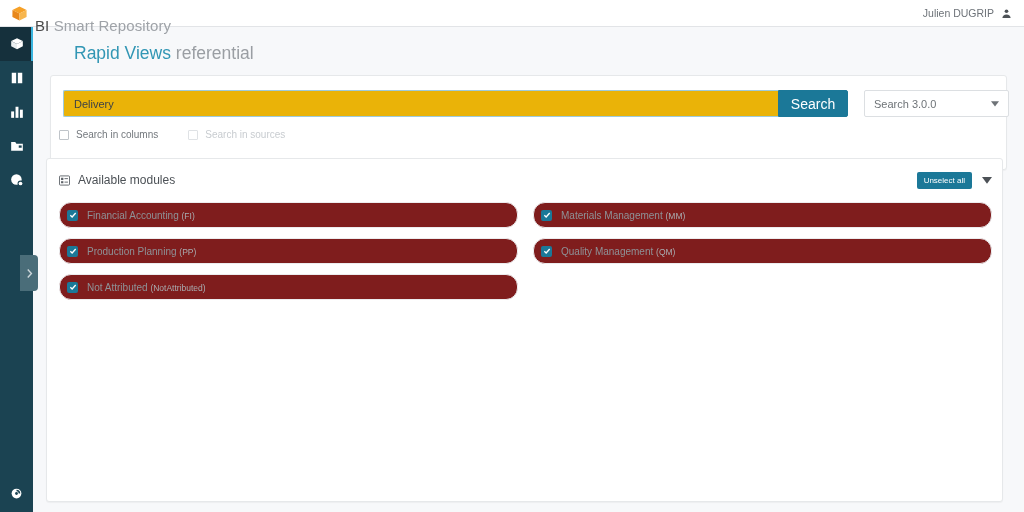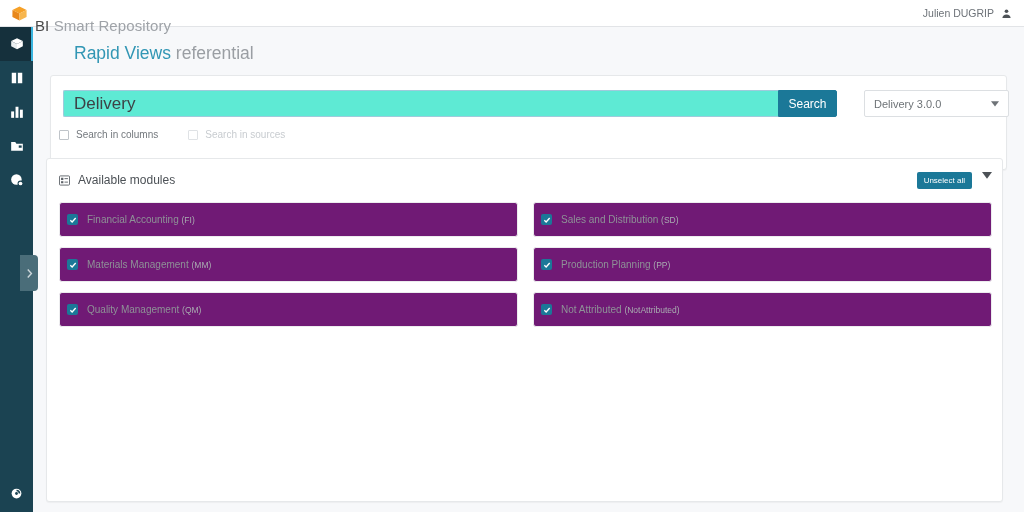--- a/index.html
+++ b/index.html
@@ -91,32 +91,32 @@
   .search-row {
     position: absolute; left: 12px; top: 14px;
     display: flex; align-items: stretch;
   }
   .search-input {
     width: 715px; height: 27px;
     border: 1px solid #9ecbdc;
     border-right: none;
     border-radius: 2px 0 0 2px;
     padding: 0 10px;
-    font-size: 17px; color: #3d4246;
+    font-size: 11px; color: #3d4246;
     font-family: "Liberation Sans", sans-serif;
     outline: none;
-    background: #5eead4;
+    background: #eab308;
   }
   .search-input::placeholder { color: #b6bbc0; }
   .search-btn {
-    width: 59px; height: 27px;
+    width: 70px; height: 27px;
     background: #1b7898;
     border: 1px solid #1b7898;
     border-radius: 0 2px 2px 0;
-    color: #ffffff; font-size: 12px;
+    color: #ffffff; font-size: 14px;
     font-family: "Liberation Sans", sans-serif;
     cursor: pointer;
     display: flex; align-items: center; justify-content: center;
   }
   .version-select {
     position: absolute; left: 813px; top: 14px;
     width: 145px; height: 27px;
     border: 1px solid #dcdfe2; border-radius: 2px;
     background: #ffffff;
     display: flex; align-items: center;
@@ -143,21 +143,21 @@
 
   
   .mod-header {
     position: absolute; left: 0; top: 0; width: 957px; height: 42px;
     display: flex; align-items: center;
   }
   .mod-title-wrap { display: flex; align-items: center; gap: 8px; padding-left: 12px; }
   .mod-title-icon { width: 11px; height: 11px; display: block; }
   .mod-title { font-size: 12px; color: #4c5156; white-space: nowrap; }
   .mod-actions {
-    margin-left: auto; display: flex; gap: 10px;
+    margin-left: auto; display: flex; align-items: center; gap: 10px;
     padding-right: 12px;
   }
   .unselect-btn {
     background: #1b7898; color: #ffffff;
     font-size: 8px; font-family: "Liberation Sans", sans-serif;
     border: none; border-radius: 2px;
     padding: 4px 7px; cursor: pointer; white-space: nowrap;
   }
   .collapse-caret svg { width: 10px; height: 7px; display: block; }
 
@@ -165,24 +165,24 @@
   .mod-grid {
     position: absolute; left: 12px; top: 43px;
     width: 933px;
     display: grid;
     grid-template-columns: 459px 459px;
     column-gap: 15px;
     row-gap: 10px;
     grid-auto-flow: row;
   }
   .mod-item {
-    height: 35px;
+    height: 26px;
     border: 1px solid #ececee;
-    border-radius: 3px;
-    background: #701a75;
+    border-radius: 12px;
+    background: #7f1d1d;
     display: flex; align-items: center;
     padding-left: 7px;
     gap: 9px;
   }
   .mod-chk {
     width: 11px; height: 11px; flex: 0 0 auto;
     background: #1b7898; border-radius: 2px;
     display: flex; align-items: center; justify-content: center;
   }
   .mod-chk svg { width: 8px; height: 8px; display: block; }
@@ -282,21 +282,21 @@
 
   <div class="page-title"><span class="title-accent">Rapid Views</span><span class="title-sub"> referential</span></div>
 
   <div class="card card-search">
     <div class="search-row">
       <input class="search-input" type="text" value="Delivery" style="">
       <button class="search-btn">Search</button>
     </div>
 
     <div class="version-select">
-      <span class="version-label">Delivery 3.0.0</span>
+      <span class="version-label">Search 3.0.0</span>
       <span class="version-caret">
         <svg viewBox="0 0 10 7" fill="#6e7377">
             <path d="M0 0h10L5 6.5z"></path>
           </svg>
       </span>
     </div>
 
     <div class="check-row">
       <label class="chk-wrap">
         <span class="chk-box"></span>
@@ -341,28 +341,20 @@
             </svg>
         </span>
         <span class="mod-text"><span>Financial Accounting</span> <span class="mod-code">(FI)</span></span>
       </div>
       <div class="mod-item">
         <span class="mod-chk">
           <svg viewBox="0 0 12 12" fill="none" stroke="#ffffff" stroke-width="2">
               <path d="M2 6.5 L4.7 9 L10 3"></path>
             </svg>
         </span>
-        <span class="mod-text"><span>Sales and Distribution</span> <span class="mod-code">(SD)</span></span>
-      </div>
-      <div class="mod-item">
-        <span class="mod-chk">
-          <svg viewBox="0 0 12 12" fill="none" stroke="#ffffff" stroke-width="2">
-              <path d="M2 6.5 L4.7 9 L10 3"></path>
-            </svg>
-        </span>
         <span class="mod-text"><span>Materials Management</span> <span class="mod-code">(MM)</span></span>
       </div>
       <div class="mod-item">
         <span class="mod-chk">
           <svg viewBox="0 0 12 12" fill="none" stroke="#ffffff" stroke-width="2">
               <path d="M2 6.5 L4.7 9 L10 3"></path>
             </svg>
         </span>
         <span class="mod-text"><span>Production Planning</span> <span class="mod-code">(PP)</span></span>
       </div>

